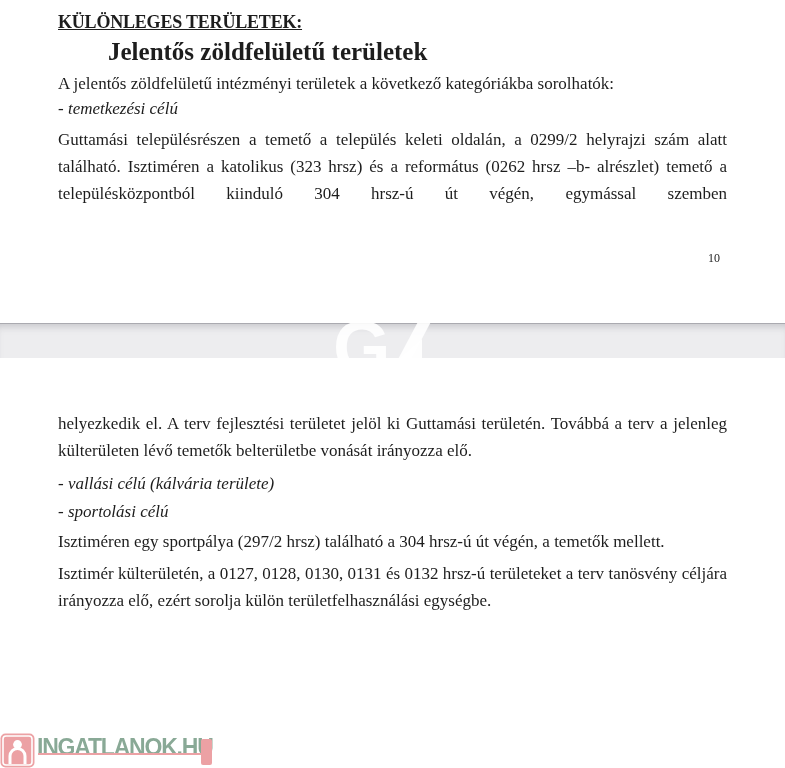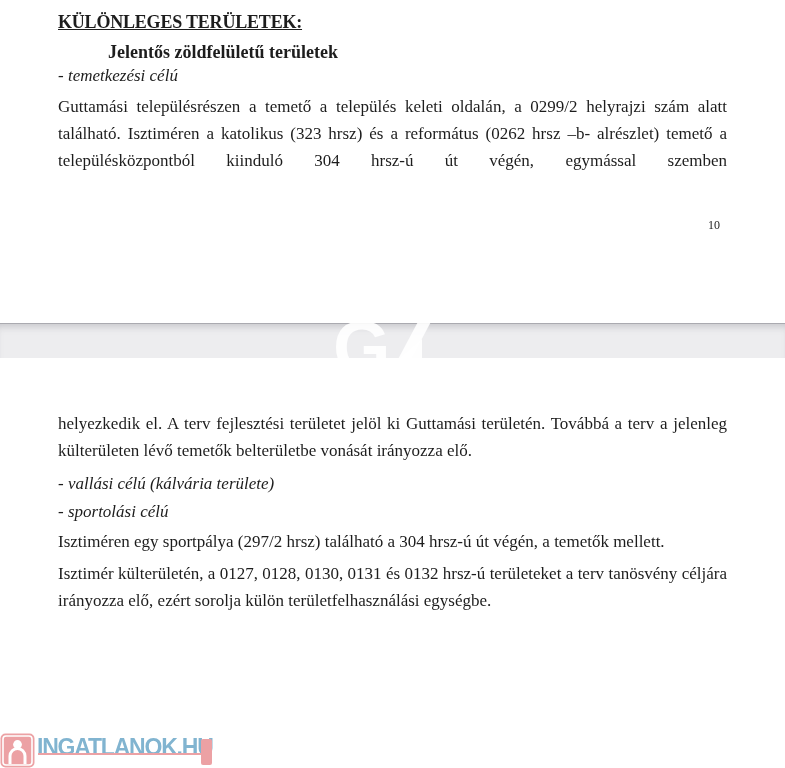--- a/index.html
+++ b/index.html
@@ -2,21 +2,21 @@
 <html><head>
 <meta charset="utf-8">
 <style>
   html,body{margin:0;padding:0;background:#fff;}
   .screen{position:relative;width:785px;height:768px;background:#ffffff;overflow:hidden;
           font-family:"Liberation Serif", serif;color:#1d1d1d;}
   .page{padding:0 58px;box-sizing:border-box;}
   .page1{height:323px;padding-top:10px;}
   .sec-heading{font-size:18px;font-weight:bold;line-height:24px;margin:0;
                text-decoration:underline;letter-spacing:-0.2px;}
-  .sub-heading{font-size:18px;font-weight:bold;line-height:24px;margin:6px 0 0 50px;}
+  .sub-heading{font-size:25px;font-weight:bold;line-height:24px;margin:6px 0 0 50px;}
   .body{font-size:17px;line-height:27px;margin:0;text-align:justify;}
   .just-all{text-align:justify;text-align-last:justify;}
   .bullet{font-size:17px;font-style:italic;line-height:24px;margin:0;}
   .mt5{margin-top:5px;}.mt6{margin-top:6px;}.mt7{margin-top:0;}
   .mt4{margin-top:4px;}.mt8{margin-top:8px;}
   .pagenum{margin-top:42px;text-align:right;font-size:12px;line-height:18px;padding-right:7px;}
   
   .gap{position:relative;height:35px;background:#ededef;overflow:hidden;
        box-shadow:inset 0 1px 0 rgba(140,140,148,.55), inset 0 8px 7px -4px rgba(120,120,130,.30);}
   .gap-g{position:absolute;left:333px;top:-18px;font-family:"Liberation Sans",sans-serif;
@@ -24,32 +24,33 @@
   .gap-slash{position:absolute;left:404px;top:-20px;width:13px;height:90px;
              background:rgba(255,255,255,.9);transform:skewX(-28deg);}
   .gap-tri{position:absolute;left:398px;top:16px;width:0;height:0;
            border-left:24px solid transparent;border-bottom:21px solid rgba(255,255,255,.9);}
   .page2{padding-top:52px;}
   
   .brand{position:absolute;left:0;top:731px;width:230px;height:37px;
          mix-blend-mode:multiply;opacity:.5;pointer-events:none;}
   .brand-icon{position:absolute;left:0;top:2px;}
   .brand-text{position:absolute;left:37px;top:3px;font-family:"Liberation Sans",sans-serif;
-              font-weight:bold;font-size:23px;letter-spacing:-1.2px;color:#0369a1;white-space:nowrap;}
+              font-weight:bold;font-size:23px;letter-spacing:-1.2px;color:#14532d;white-space:nowrap;}
   .brand-line{position:absolute;left:38px;top:22px;width:166px;height:2px;background:#d9444a;}
   .brand-bar{position:absolute;left:201px;top:8px;width:11px;height:26px;background:#d9444a;border-radius:2px;}
 </style>
 </head>
 <body>
 
 <div class="screen">
 
   <section class="page page1">
     <h1 class="sec-heading">KÜLÖNLEGES TERÜLETEK:</h1>
     <h2 class="sub-heading">Jelentős zöldfelületű területek</h2>
+    <p class="body mt6">A jelentős zöldfelületű intézményi területek a következő kategóriákba sorolhatók:</p>
     <p class="bullet mt7">- temetkezési célú</p>
     <p class="body just-all mt5">Guttamási településrészen a temető a település keleti oldalán, a 0299/2 helyrajzi szám alatt található. Isztiméren a katolikus (323 hrsz) és a református (0262 hrsz –b- alrészlet) temető a településközpontból kiinduló 304 hrsz-ú út végén, egymással szemben</p>
     <div class="pagenum">10</div>
   </section>
 
   <div class="gap">
     <span class="gap-g">G</span>
     <span class="gap-slash"></span>
     <span class="gap-tri"></span>
   </div>

